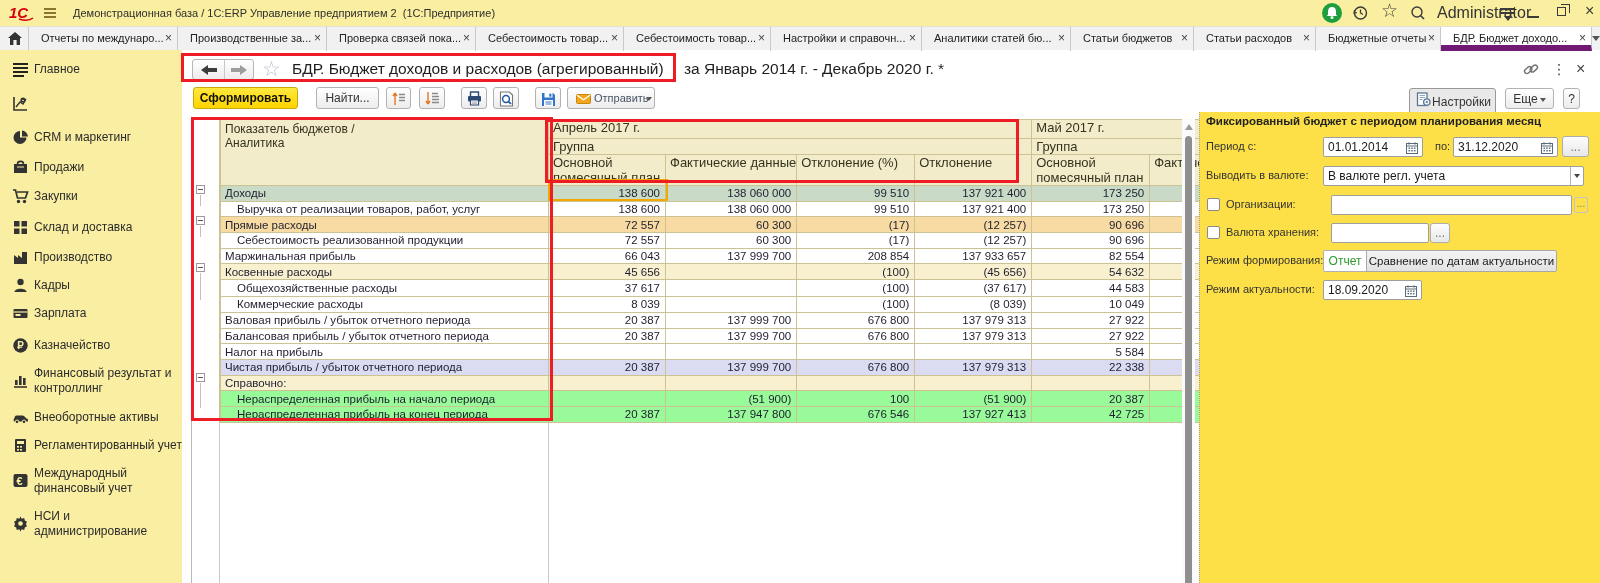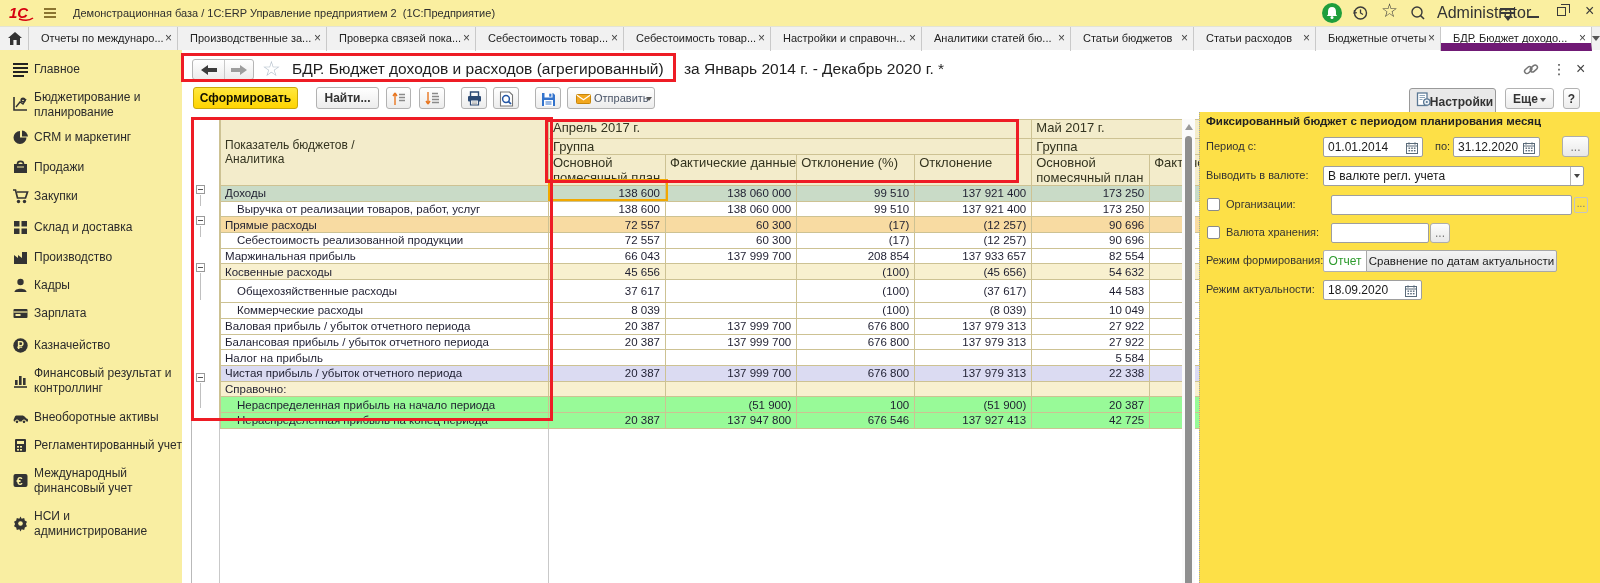--- a/index.html
+++ b/index.html
@@ -9,35 +9,35 @@
 
 
 #topbar { position:absolute; left:0; top:0; width:1600px; height:26px; background:#FAEFA0; }
 #topbar .ttl { position:absolute; left:73px; top:0; height:26px; line-height:26px; font-size:11px; color:#2e2e2e; }
 
 
 #tabbar { position:absolute; left:0; top:26px; width:1600px; height:24px; background:#F1F1F1; border-top:1px solid #E3E3D5; }
 .tab { position:absolute; top:0; height:24px; border-right:1px solid #C9C9C9; font-size:11px; color:#222; overflow:hidden; }
 .tab .tx { position:absolute; left:12px; right:13px; top:0; line-height:23px; white-space:nowrap; overflow:hidden; }
 .tab .x { position:absolute; right:5px; top:0; line-height:23px; font-size:12px; color:#444; }
-.tab.active { background:#fff; border-bottom:8px solid #701a75; }
+.tab.active { background:#fff; border-bottom:6px solid #701a75; }
 
 
 #sidebar { position:absolute; left:0; top:50px; width:182px; height:533px; background:#F9EEA2; }
 .sbi { position:absolute; left:34px; font-size:12px; line-height:15px; color:#2b2b2b; width:148px; }
 .sbicon { position:absolute; left:12px; width:17px; height:17px; }
 
 
 .navbtns { position:absolute; left:192px; top:59px; width:62px; height:21px; background:linear-gradient(#ffffff,#ececec); border:1px solid #b6b6b6; border-radius:3px; }
 .navbtns .sep { position:absolute; left:31px; top:0; width:1px; height:19px; background:#c8c8c8; }
 #title { position:absolute; left:292px; top:60px; font-size:15.5px; color:#1e1e1e; white-space:nowrap; }
 
 
 .btn { position:absolute; top:87px; height:22px; background:linear-gradient(#ffffff,#ececec); border:1px solid #b2b2b2; border-radius:3px; font-size:12px; color:#333; }
-.btn .c { position:absolute; left:0; right:0; top:0; bottom:0; display:flex; align-items:center; justify-content:center;font-weight:bold; }
+.btn .c { position:absolute; left:0; right:0; top:0; bottom:0; display:flex; align-items:center; justify-content:center; }
 
 
 #tbl { position:absolute; left:220px; top:119px; border-collapse:collapse; table-layout:fixed; }
 #tbl td { border:1px solid #CDC293; font-size:11.5px; color:#1e1e30; overflow:hidden; white-space:nowrap; padding:0; vertical-align:middle; }
 #tbl .hd { background:#F3ECCB; color:#33331f; vertical-align:top; font-size:13px; }
 #tbl .num { text-align:right; padding-right:5px; }
 #tbl .nm { padding-left:4px; }
 #tbl .nm2 { padding-left:16px; }
 .rowg  { background:#C9DBC7; }
 .rowo  { background:#F8DBA2; }
@@ -154,21 +154,20 @@
   <svg class="sbicon" style="top:11px" viewBox="0 0 17 17">
       <path d="M1 3h15M1 7h15M1 11h15M1 15h11" stroke="#222" stroke-width="2.2"></path>
     </svg>
   <div class="sbi" style="top:12px">Главное</div>
   <svg class="sbicon" style="top:46px" viewBox="0 0 17 17">
       <path d="M2 1 L2 14 L15 14" stroke="#333" stroke-width="1.6" fill="none"></path>
       <path d="M4 11 L8 6 L11 8 L14 3" stroke="#333" stroke-width="1.4" fill="none"></path>
       <circle cx="11" cy="4" r="2.6" fill="#333"></circle>
       <path d="M10 4.4 h2" stroke="#F9EEA2" stroke-width="0.9"></path>
     </svg>
-  <div class="sbi" style="top:40px">Бюджетирование и<br>планирование</div>
   <svg class="sbicon" style="top:79px" viewBox="0 0 17 17">
       <path d="M8 2 A6.5 6.5 0 1 0 14.5 8.5 L8 8.5 Z" fill="#333"></path>
       <path d="M10 1.5 A6.5 6.5 0 0 1 16 7.5 L10 7.5 Z" fill="#333"></path>
     </svg>
   <div class="sbi" style="top:80px">CRM и маркетинг</div>
   <svg class="sbicon" style="top:109px" viewBox="0 0 17 17">
       <path d="M2 5 h13 v9 H2 Z" fill="#333"></path>
       <path d="M5.5 5 C5.5 1.5 11.5 1.5 11.5 5" stroke="#333" stroke-width="1.6" fill="none"></path>
       <path d="M5 8 h7" stroke="#F9EEA2" stroke-width="1"></path>
     </svg>
@@ -350,21 +349,21 @@
       <col style="width:328px">
       <col style="width:117px">
       <col style="width:117px">
       <col style="width:118px">
       <col style="width:117px">
       <col style="width:118px">
       <col style="width:46px">
     </colgroup>
 <tbody>
       <tr style="height:19px">
-        <td class="hd nm" rowspan="3" style="font-size:12px;padding-top:18px">Показатель бюджетов /<br>Аналитика</td>
+        <td class="hd nm" rowspan="3" style="font-size:12px;padding-top:2px">Показатель бюджетов /<br>Аналитика</td>
         <td class="hd nm" colspan="4" style="font-size:13px">Апрель 2017 г.</td>
         <td class="hd nm" colspan="2" style="font-size:13px">Май 2017 г.</td>
       </tr>
 <tr style="height:14px">
         <td class="hd nm" colspan="4">Группа</td>
         <td class="hd nm" colspan="2">Группа</td>
       </tr>
 <tr style="height:18px">
         <td class="hd nm">Основной<br>помесячный план</td>
         <td class="hd nm">Фактические данные</td>
@@ -420,21 +419,21 @@
       </tr>
 <tr class="rowc" style="height:15.7px">
         <td class="nm">Косвенные расходы</td>
         <td class="num">45 656</td>
         <td class="num"></td>
         <td class="num">(100)</td>
         <td class="num">(45 656)</td>
         <td class="num">54 632</td>
         <td></td>
       </tr>
-<tr style="height:23px">
+<tr style="height:17px">
         <td class="nm2">Общехозяйственные расходы</td>
         <td class="num">37 617</td>
         <td class="num"></td>
         <td class="num">(100)</td>
         <td class="num">(37 617)</td>
         <td class="num">44 583</td>
         <td></td>
       </tr>
 <tr style="height:15.7px">
         <td class="nm2">Коммерческие расходы</td>
@@ -533,21 +532,21 @@
           <rect x="2.5" y="5.5" width="1.6" height="1.4"></rect>
           <rect x="5.2" y="5.5" width="1.6" height="1.4"></rect>
           <rect x="7.9" y="5.5" width="1.6" height="1.4"></rect>
           <rect x="2.5" y="8" width="1.6" height="1.4"></rect>
           <rect x="5.2" y="8" width="1.6" height="1.4"></rect>
           <rect x="7.9" y="8" width="1.6" height="1.4"></rect>
         </g>
       </svg>
   </div>
   <div class="lbl" style="left:235px;top:28px">по:</div>
-  <div class="inp" style="left:253px;top:25px;width:87px;height:20px">
+  <div class="inp" style="left:253px;top:25px;width:105px;height:20px">
       <div class="v">31.12.2020</div>
     <svg class="abs" style="right:4px;top:4px" width="12" height="12" viewBox="0 0 12 12">
         <rect x="0.5" y="1.5" width="11" height="10" fill="none" stroke="#5a6b7a"></rect>
         <path d="M0.5 4 h11" stroke="#5a6b7a"></path>
         <path d="M3 0.5 v2 M9 0.5 v2" stroke="#5a6b7a" stroke-width="1.4"></path>
         <g fill="#5a6b7a">
           <rect x="2.5" y="5.5" width="1.6" height="1.4"></rect>
           <rect x="5.2" y="5.5" width="1.6" height="1.4"></rect>
           <rect x="7.9" y="5.5" width="1.6" height="1.4"></rect>
           <rect x="2.5" y="8" width="1.6" height="1.4"></rect>

